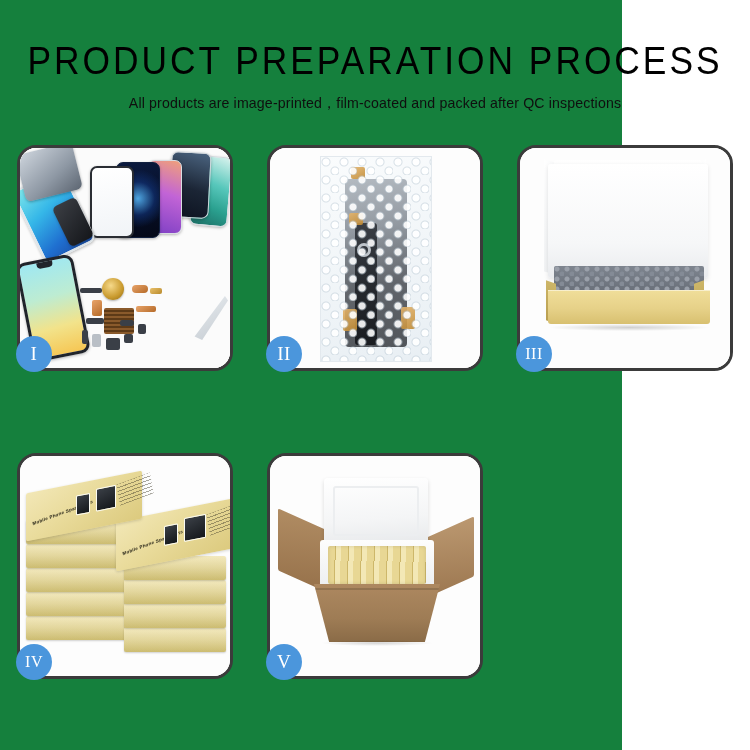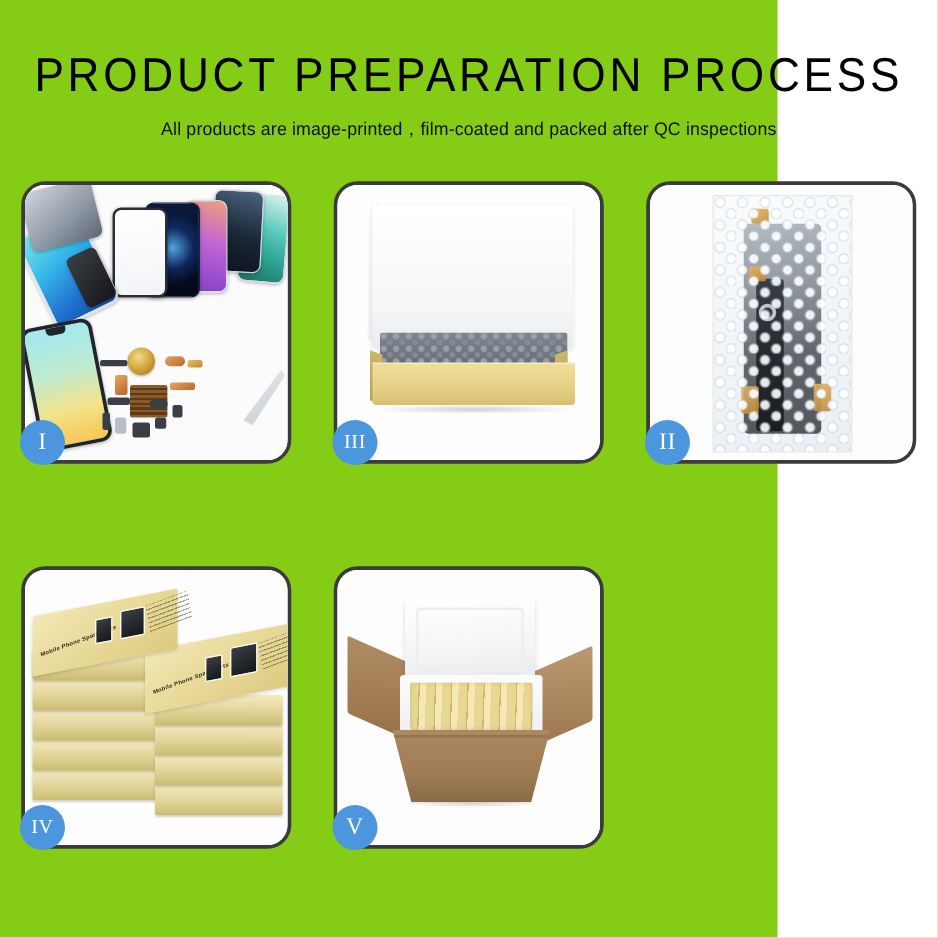--- a/index.html
+++ b/index.html
@@ -9,21 +9,21 @@
     height: 750px;
     background: #ffffff;
     font-family: "Liberation Sans", sans-serif;
     overflow: hidden;
   }
 
   .page {
     position: relative;
     width: 622px;
     height: 750px;
-    background: #84cc16;
+    background: #15803d;
   }
 
   
   .header {
     position: absolute;
     left: 0; top: 0;
     width: 750px;
     text-align: center;
   }
   .title {
@@ -454,51 +454,51 @@
         <div class="chip" style="left:100px;top:172px;width:14px;height:6px;"></div>
         <div class="chip cop" style="left:116px;top:158px;width:20px;height:6px;"></div>
         <div class="chip" style="left:118px;top:176px;width:8px;height:10px;"></div>
         <div class="tweezer"></div>
       </div>
       <div class="badge">I</div>
     </div>
 
     <div class="panel">
       <div class="panel-clip">
-        <div class="b3-lid-l"></div>
-        <div class="b3-lid-r"></div>
-        <div class="b3-lid-top"></div>
-        <div class="b3-foam-back"></div>
-        <div class="b3-gray"></div>
-        <div class="b3-edge-l"></div>
-        <div class="b3-edge-r"></div>
-        <div class="b3-front"></div>
-        <div class="b3-shadow"></div>
-      </div>
-      <div class="badge wide">III</div>
-    </div>
-
-    <div class="panel">
-      <div class="panel-clip">
         <div class="bw-bag">
           <div class="bw-part"></div>
           <div class="bw-part2"></div>
           <div class="bw-ring"></div>
           <div class="bw-tape" style="left:30px;top:10px;"></div>
           <div class="bw-tape" style="left:28px;top:56px;"></div>
           <div class="bw-tape" style="left:22px;top:152px;height:22px;"></div>
           <div class="bw-tape" style="left:80px;top:150px;height:22px;"></div>
           <div class="bw-bubbles"></div>
         </div>
       </div>
       <div class="badge">II</div>
     </div>
 
     <div class="panel">
       <div class="panel-clip">
+        <div class="b3-lid-l"></div>
+        <div class="b3-lid-r"></div>
+        <div class="b3-lid-top"></div>
+        <div class="b3-foam-back"></div>
+        <div class="b3-gray"></div>
+        <div class="b3-edge-l"></div>
+        <div class="b3-edge-r"></div>
+        <div class="b3-front"></div>
+        <div class="b3-shadow"></div>
+      </div>
+      <div class="badge wide">III</div>
+    </div>
+
+    <div class="panel">
+      <div class="panel-clip">
         <div class="stackwrap">
 
           <div class="sbox" style="left:6px;top:160px;width:106px;height:24px;">
               <div class="side"></div>
             </div>
           <div class="sbox" style="left:6px;top:136px;width:106px;height:24px;">
               <div class="side"></div>
             </div>
           <div class="sbox" style="left:6px;top:112px;width:106px;height:24px;">
               <div class="side"></div>

